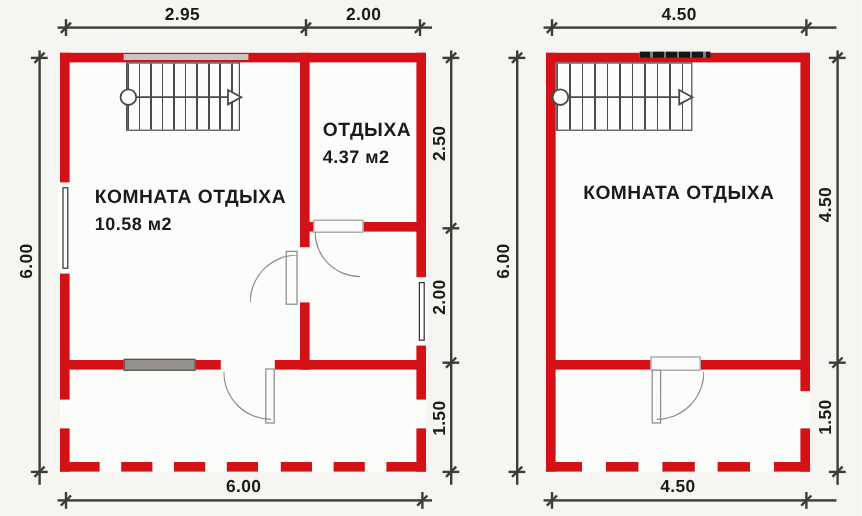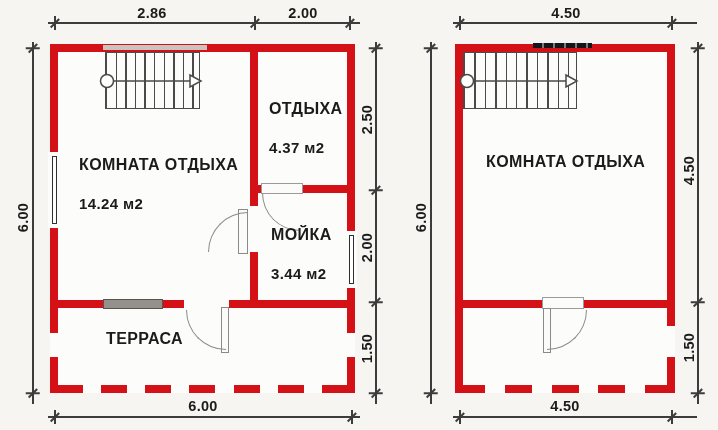--- a/index.html
+++ b/index.html
@@ -27,21 +27,21 @@
     background:repeating-linear-gradient(to right,#4a4a4a 0 1.4px,transparent 1.4px 9.6px);}
   .stairs svg{position:absolute;left:0;top:0;overflow:visible;}
   .dline{position:absolute;background:#3c3c3c;}
   .tk{position:absolute;width:16px;height:16px;margin:-8px 0 0 -8px;}
   .tk::before{content:"";position:absolute;left:7.2px;top:1px;width:1.5px;height:14px;background:#3c3c3c;}
   .tk::after{content:"";position:absolute;left:7.2px;top:2px;width:1.5px;height:12px;background:#3c3c3c;transform:rotate(45deg);}
   .tk.h::before{transform:rotate(90deg);}
   .dl{position:absolute;width:44px;text-align:center;font-size:14.5px;font-weight:bold;letter-spacing:.3px;white-space:nowrap;}
   .dl.v{height:17px;line-height:17px;transform:rotate(-90deg);}
   .rl{position:absolute;font-weight:bold;font-size:16px;letter-spacing:.4px;line-height:19px;white-space:nowrap;}
-  .rl .area{display:block;font-size:15px;margin-top:20px;}
+  .rl .area{display:block;font-size:15px;margin-top:4px;}
   .dash-row{position:absolute;display:flex;justify-content:space-evenly;}
   .dash-row .dash{background:#d31117;height:8px;}
 </style>
 </head>
 <body>
 
 <div class="canvas">
 
   <div class="interior" style="left:50px;top:44px;width:305px;height:349px;"></div>
   <div class="interior" style="left:455px;top:44px;width:220px;height:349px;"></div>
@@ -115,21 +115,21 @@
       <circle cx="3" cy="28" r="6.5" fill="#ffffff" stroke="#4a4a4a" stroke-width="1.5"></circle>
       <line x1="10" y1="28" x2="102" y2="28" stroke="#4a4a4a" stroke-width="1.5"></line>
       <path d="M102 22 L113 28 L102 34 Z" fill="#ffffff" stroke="#4a4a4a" stroke-width="1.5"></path>
     </svg>
   </div>
 
   <div class="dline" style="left:48px;top:22px;width:312px;height:1.5px;"></div>
   <div class="tk" style="left:55px;top:23px;"></div>
   <div class="tk" style="left:255px;top:23px;"></div>
   <div class="tk" style="left:350px;top:23px;"></div>
-  <div class="dl" style="left:130px;top:5px;">2.86</div>
+  <div class="dl" style="left:130px;top:5px;">2.95</div>
   <div class="dl" style="left:281px;top:5px;">2.00</div>
 
   <div class="dline" style="left:32px;top:42px;width:1.5px;height:362px;"></div>
   <div class="tk h" style="left:33px;top:48px;"></div>
   <div class="tk h" style="left:33px;top:393px;"></div>
   <div class="dl v" style="left:1px;top:209px;">6.00</div>
 
   <div class="dline" style="left:375px;top:42px;width:1.5px;height:362px;"></div>
   <div class="tk h" style="left:376px;top:48px;"></div>
   <div class="tk h" style="left:376px;top:190px;"></div>
@@ -161,30 +161,23 @@
   <div class="dl v" style="left:667px;top:162px;">4.50</div>
   <div class="dl v" style="left:667px;top:339px;">1.50</div>
 
   <div class="dline" style="left:453px;top:416px;width:244px;height:1.5px;"></div>
   <div class="tk" style="left:460px;top:417px;"></div>
   <div class="tk" style="left:672px;top:417px;"></div>
   <div class="dl" style="left:543px;top:398px;">4.50</div>
 
   <div class="rl" style="left:79px;top:155px;">
     <span>КОМНАТА ОТДЫХА</span>
-    <span class="area">14.24 м2</span>
+    <span class="area">10.58 м2</span>
   </div>
   <div class="rl" style="left:269px;top:99px;">
     <span>ОТДЫХА</span>
     <span class="area">4.37 м2</span>
-  </div>
-  <div class="rl" style="left:271px;top:225px;">
-    <span>МОЙКА</span>
-    <span class="area">3.44 м2</span>
-  </div>
-  <div class="rl" style="left:106px;top:329px;">
-    <span>ТЕРРАСА</span>
   </div>
   <div class="rl" style="left:486px;top:152px;">
     <span>КОМНАТА ОТДЫХА</span>
   </div>
 
 </div>
 
 </body></html>

